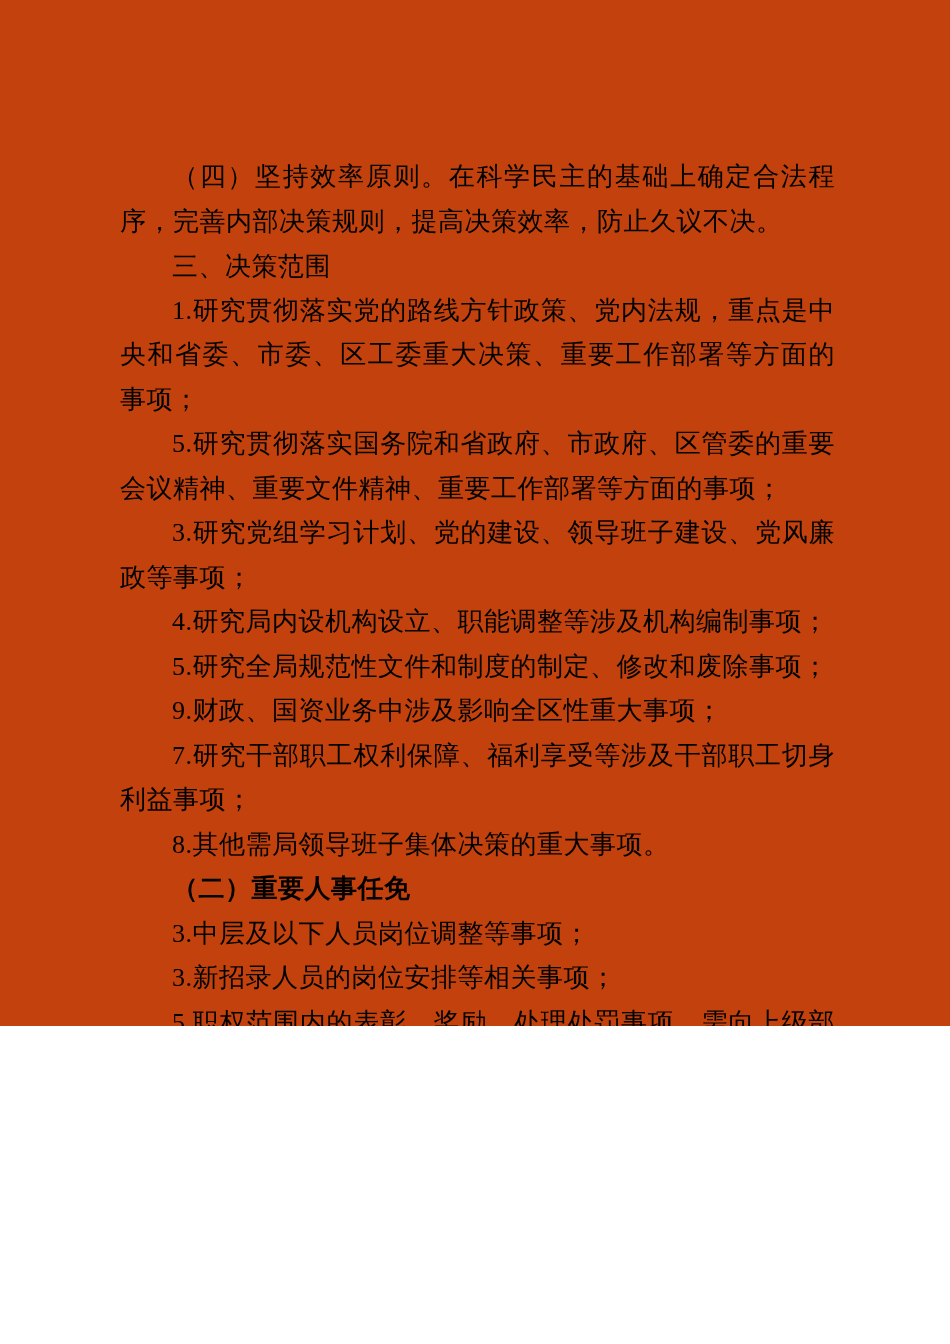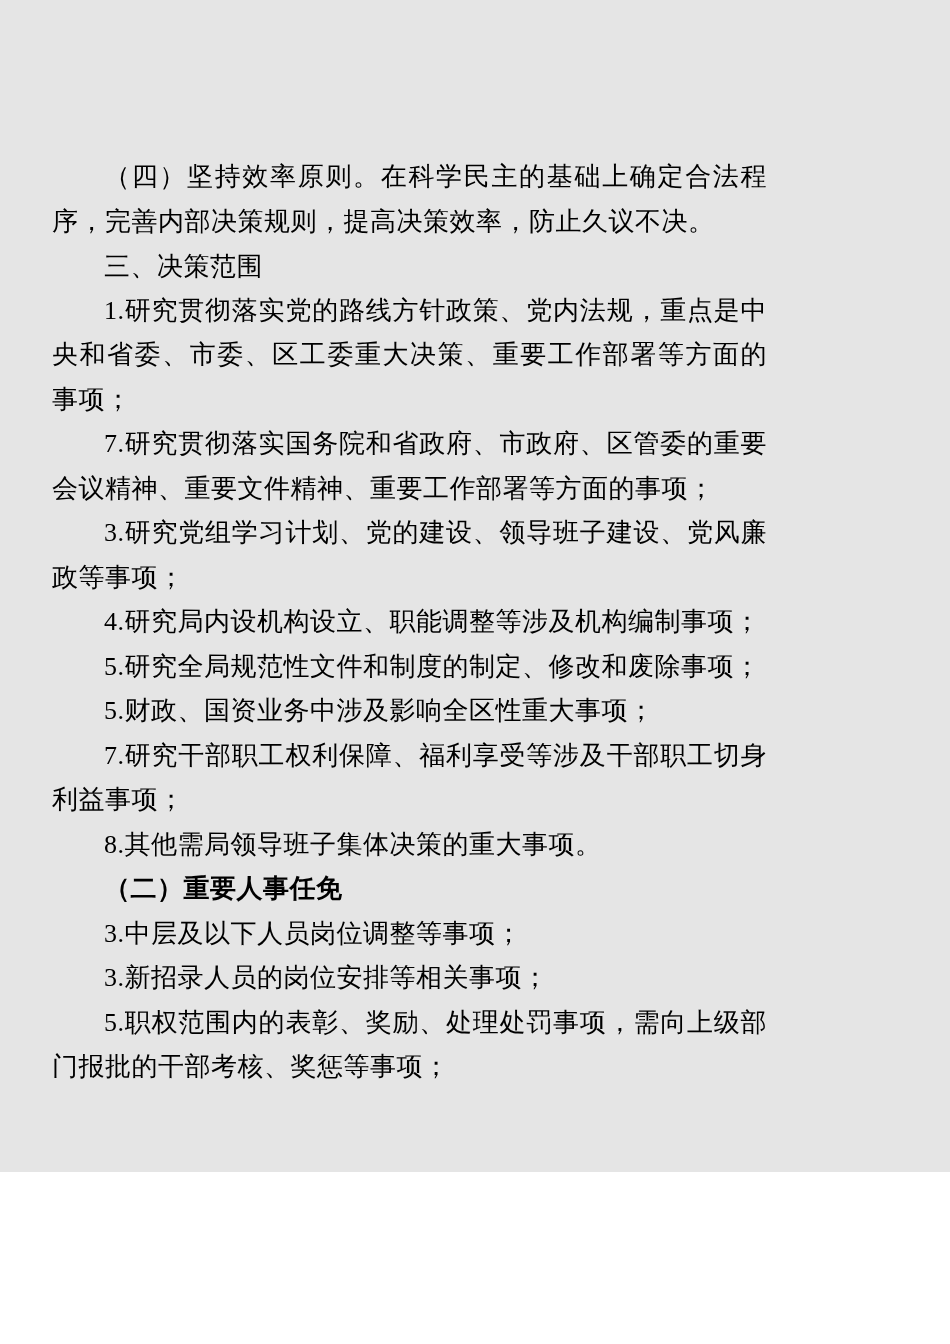--- a/index.html
+++ b/index.html
@@ -3,27 +3,27 @@
 <meta charset="utf-8">
 <style>
   html, body {
     margin: 0;
     padding: 0;
     background: #ffffff;
   }
   .page {
     position: relative;
     width: 950px;
-    height: 1172px;
+    height: 1026px;
     margin: 0 auto;
-    background: #e5e5e5;
+    background: #c2410c;
     color: #000000;
     overflow: hidden;
     box-sizing: border-box;
-    padding: 155px 115px 0 52px;
+    padding: 155px 115px 0 120px;
   }
   .content {
     width: 715px;
   }
   .para {
     margin: 0;
     padding: 0;
     font-size: 26px;
     line-height: 44.5px;
     text-align: justify;
@@ -47,25 +47,25 @@
   }
 </style>
 </head>
 <body>
 
 <div class="page">
   <div class="content">
       <p class="para body">（四）坚持效率原则。在科学民主的基础上确定合法程序，完善内部决策规则，提高决策效率，防止久议不决。</p>
       <p class="para heading-1">三、决策范围</p>
       <p class="para body">1.研究贯彻落实党的路线方针政策、党内法规，重点是中央和省委、市委、区工委重大决策、重要工作部署等方面的事项；</p>
-      <p class="para body">7.研究贯彻落实国务院和省政府、市政府、区管委的重要会议精神、重要文件精神、重要工作部署等方面的事项；</p>
+      <p class="para body">5.研究贯彻落实国务院和省政府、市政府、区管委的重要会议精神、重要文件精神、重要工作部署等方面的事项；</p>
       <p class="para body">3.研究党组学习计划、党的建设、领导班子建设、党风廉政等事项；</p>
       <p class="para body">4.研究局内设机构设立、职能调整等涉及机构编制事项；</p>
       <p class="para body">5.研究全局规范性文件和制度的制定、修改和废除事项；</p>
-      <p class="para body">5.财政、国资业务中涉及影响全区性重大事项；</p>
+      <p class="para body">9.财政、国资业务中涉及影响全区性重大事项；</p>
       <p class="para body">7.研究干部职工权利保障、福利享受等涉及干部职工切身利益事项；</p>
       <p class="para body">8.其他需局领导班子集体决策的重大事项。</p>
       <p class="para heading-2">（二）重要人事任免</p>
       <p class="para body">3.中层及以下人员岗位调整等事项；</p>
       <p class="para body">3.新招录人员的岗位安排等相关事项；</p>
       <p class="para body">5.职权范围内的表彰、奖励、处理处罚事项，需向上级部门报批的干部考核、奖惩等事项；</p>
     </div>
 </div>
 
 </body></html>

